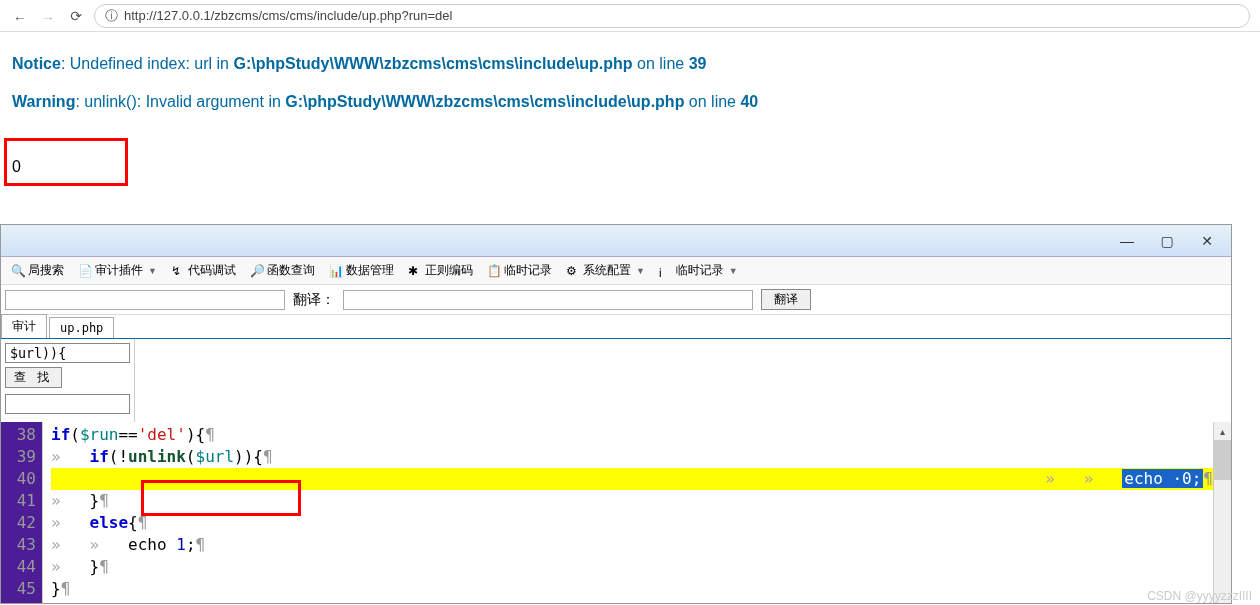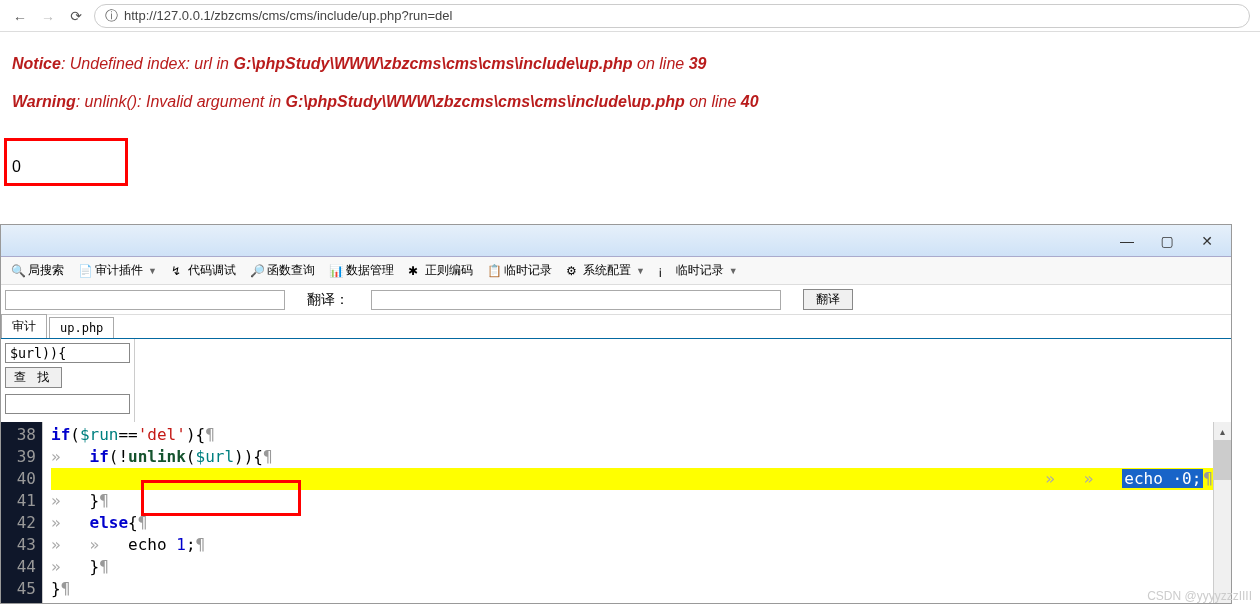--- a/index.html
+++ b/index.html
@@ -3,50 +3,50 @@
 <meta charset="utf-8">
 <style>
 * { box-sizing: border-box; margin: 0; padding: 0; }
 body { font-family: Arial, sans-serif; font-size: 14px; background: #fff; width: 1260px; height: 605px; overflow: hidden; position: relative; }
 
 .browser-bar { display: flex; align-items: center; padding: 4px 10px; border-bottom: 1px solid #ddd; height: 32px; gap: 8px; }
 .nav-btn { width: 20px; height: 20px; display: flex; align-items: center; justify-content: center; color: #555; cursor: pointer; }
 .url-bar { flex: 1; display: flex; align-items: center; border: 1px solid #ccc; border-radius: 14px; padding: 2px 10px; height: 24px; font-size: 13px; color: #444; }
 .url-bar .info-icon { margin-right: 6px; color: #666; }
 
-.page-content { padding: 20px 12px; font-size: 16px; color: #b91c1c; line-height: 1.5; font-style: italic; }
+.page-content { padding: 20px 12px; font-size: 16px; color: #0369a1; line-height: 1.5; }
 .php-msg { margin-bottom: 14px; }
 .php-msg b { font-weight: bold; }
 .red-box-0 { position: absolute; left: 4px; top: 138px; width: 124px; height: 48px; border: 3px solid red; }
 .zero-text { position: absolute; left: 12px; top: 158px; font-size: 16px; }
 
 .editor-window { position: absolute; left: 0; top: 224px; width: 1232px; height: 380px; border: 1px solid #999; background: #fff; }
 .title-bar { height: 32px; background: linear-gradient(#e6f0fa, #cfe2f7); border-bottom: 1px solid #aac; display: flex; justify-content: flex-end; align-items: center; padding: 0 4px; }
 .win-btn { width: 40px; height: 24px; display: flex; align-items: center; justify-content: center; color: #333; cursor: pointer; font-size: 14px; }
 .close-btn { color: #333; }
 
 .toolbar { height: 28px; display: flex; align-items: center; padding: 0 4px; font-size: 12px; gap: 2px; border-bottom: 1px solid #ddd; background: #f8f8f8; }
 .tb-item { display: flex; align-items: center; padding: 2px 6px; cursor: pointer; gap: 3px; white-space: nowrap; }
 .tb-item .icon { width: 14px; height: 14px; display: inline-block; }
 .caret { font-size: 9px; color: #666; margin-left: 2px; }
 
-.search-bar { height: 30px; display: flex; align-items: center; padding: 2px 4px; gap: 22px; border-bottom: 1px solid #ddd; }
+.search-bar { height: 30px; display: flex; align-items: center; padding: 2px 4px; gap: 8px; border-bottom: 1px solid #ddd; }
 .search-bar input { height: 20px; border: 1px solid #aaa; padding: 0 4px; font-size: 12px; }
 .translate-btn { border: 1px solid #888; padding: 1px 12px; font-size: 12px; background: #f0f0f0; cursor: pointer; }
 
 .tabs { height: 24px; display: flex; align-items: flex-end; border-bottom: 1px solid #0369a1; font-size: 12px; }
 .tab { border: 1px solid #aaa; border-bottom: none; padding: 3px 10px; background: #fff; margin-right: 2px; cursor: pointer; }
 
 .editor-body { display: flex; height: calc(100% - 114px); flex-direction: column; }
 .left-panel { width: 134px; border-right: 1px solid #ccc; padding: 4px; font-size: 12px; }
 .left-panel input { width: 100%; border: 1px solid #888; height: 20px; margin-bottom: 4px; padding: 0 4px; font-family: monospace; }
 .find-btn { border: 1px solid #888; padding: 1px 8px; font-size: 12px; background: #f0f0f0; cursor: pointer; letter-spacing: 4px; }
 
 .code-area { flex: 1; display: flex; position: relative; overflow: hidden; }
-.gutter { width: 42px; background: #0f172a; border-right: 1px solid #ccc; font-family: Consolas, monospace; font-size: 16px; color: #999; padding: 2px 6px 2px 2px; text-align: right; }
+.gutter { width: 42px; background: #4c1d95; border-right: 1px solid #ccc; font-family: Consolas, monospace; font-size: 16px; color: #999; padding: 2px 6px 2px 2px; text-align: right; }
 .gutter div { height: 22px; line-height: 22px; }
 .code { flex: 1; font-family: Consolas, monospace; font-size: 16px; padding: 2px 0 2px 8px; position: relative; }
 .code .line { height: 22px; line-height: 22px; white-space: pre; position: relative; }
 .indent { color: #aaa; }
 .kw { color: #0000cc; font-weight: bold; }
 .func { color: #14532d; font-weight: bold; }
 .var { color: #008080; }
 .str { color: #c41a16; }
 .num { color: #0000cc; }
 .punct { color: #000; }

